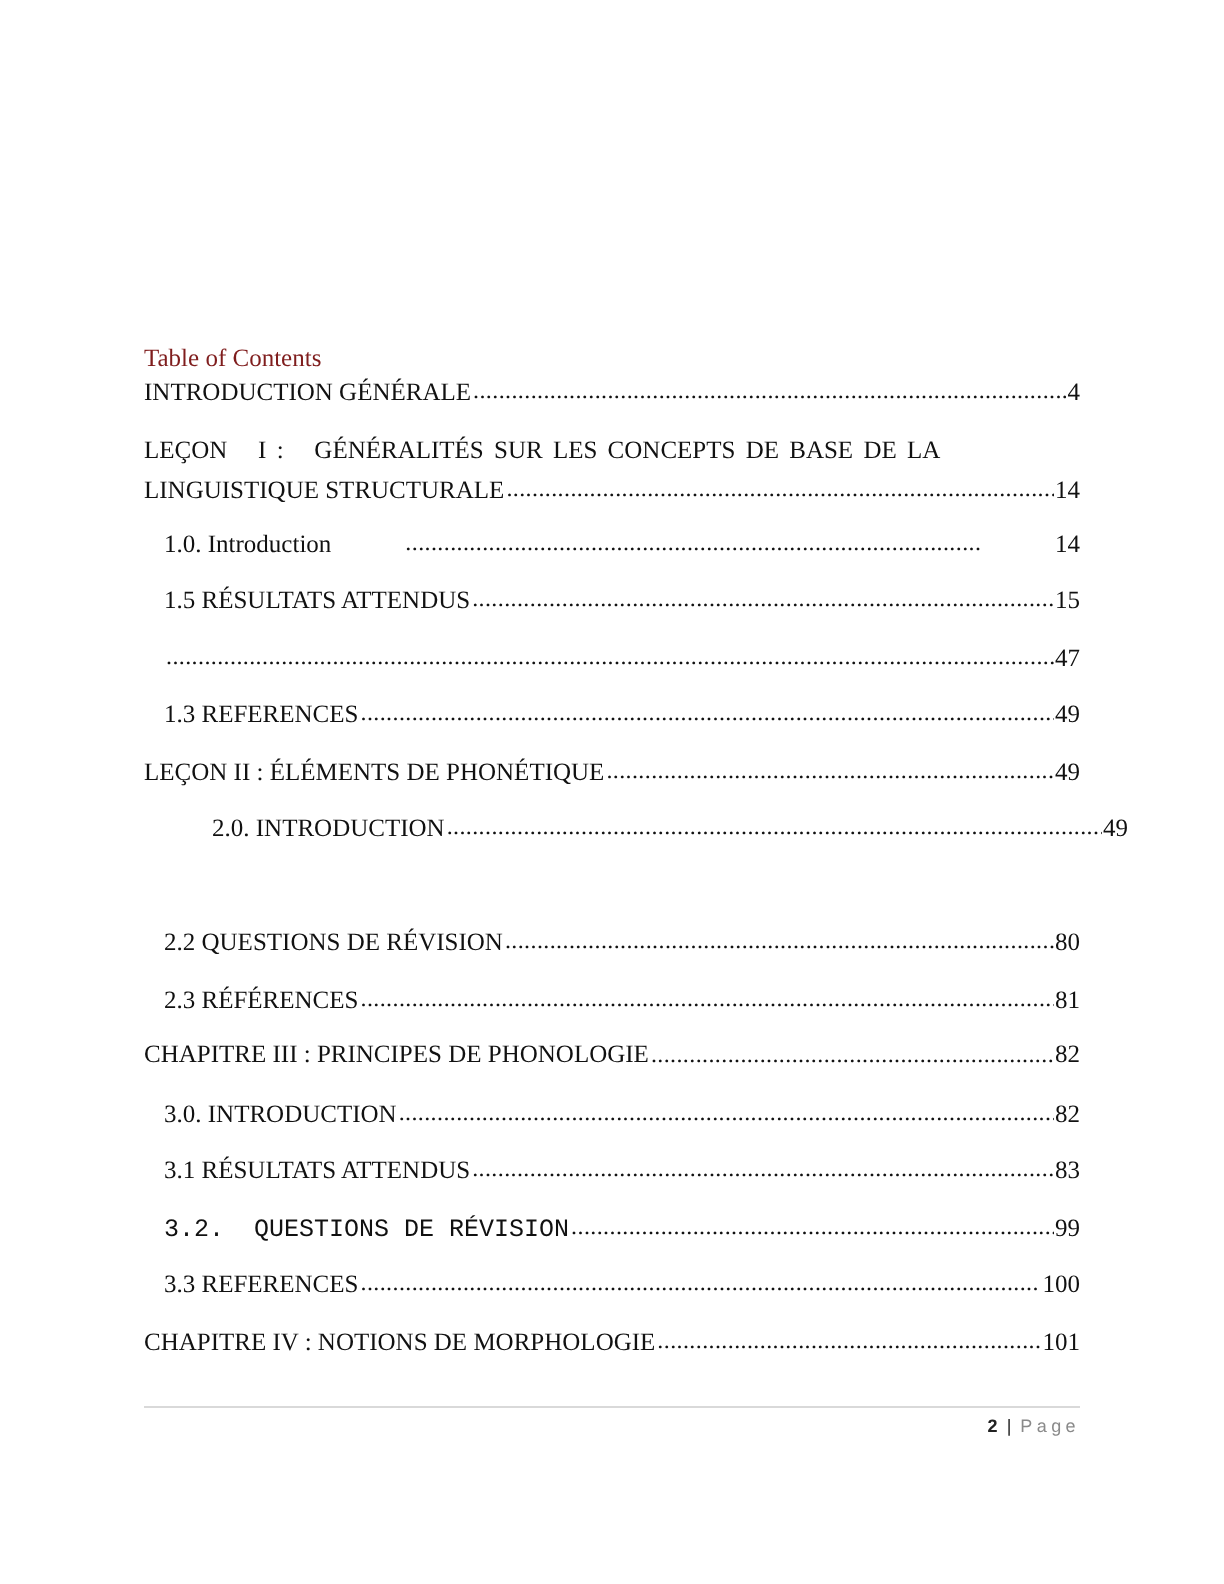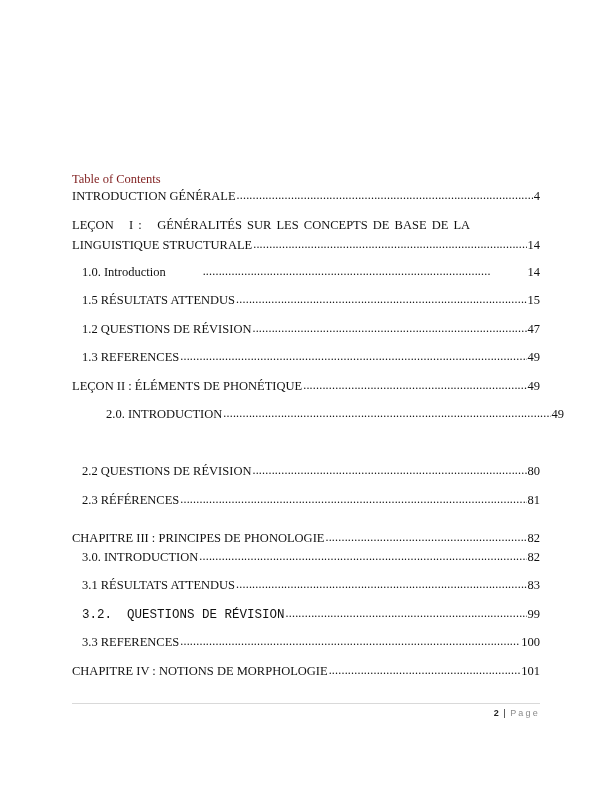--- a/index.html
+++ b/index.html
@@ -132,21 +132,20 @@
     <span class="page-num">14</span>
   </div>
 
   <div class="toc-entry lvl2" style="top:293px;">
     <span class="label">1.5 RÉSULTATS ATTENDUS</span>
     <span class="dots"></span>
     <span class="page-num">15</span>
   </div>
 
   <div class="toc-entry lvl2" style="top:322px;">
-    <span class="label">1.2 QUESTIONS DE RÉVISION</span>
     <span class="dots"></span>
     <span class="page-num">47</span>
   </div>
 
   <div class="toc-entry lvl2" style="top:350px;">
     <span class="label">1.3 REFERENCES</span>
     <span class="dots"></span>
     <span class="page-num">49</span>
   </div>
 
@@ -168,21 +167,21 @@
     <span class="dots"></span>
     <span class="page-num">80</span>
   </div>
 
   <div class="toc-entry lvl2" style="top:493px;">
     <span class="label">2.3 RÉFÉRENCES</span>
     <span class="dots"></span>
     <span class="page-num">81</span>
   </div>
 
-  <div class="toc-entry" style="top:531px;">
+  <div class="toc-entry" style="top:520px;align-items:center;">
     <span class="label">CHAPITRE III : PRINCIPES DE PHONOLOGIE</span>
     <span class="dots"></span>
     <span class="page-num">82</span>
   </div>
 
   <div class="toc-entry lvl2" style="top:550px;">
     <span class="label">3.0. INTRODUCTION</span>
     <span class="dots"></span>
     <span class="page-num">82</span>
   </div>

